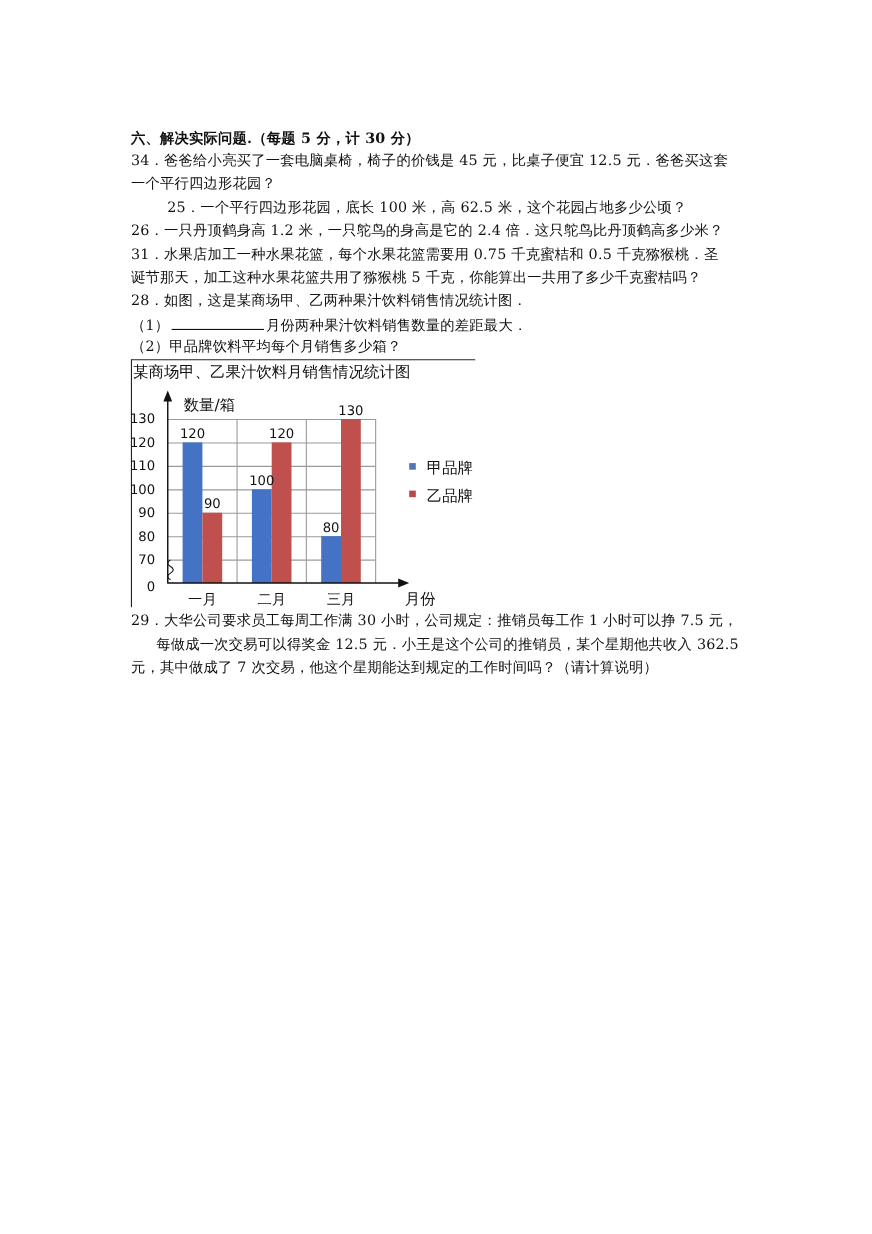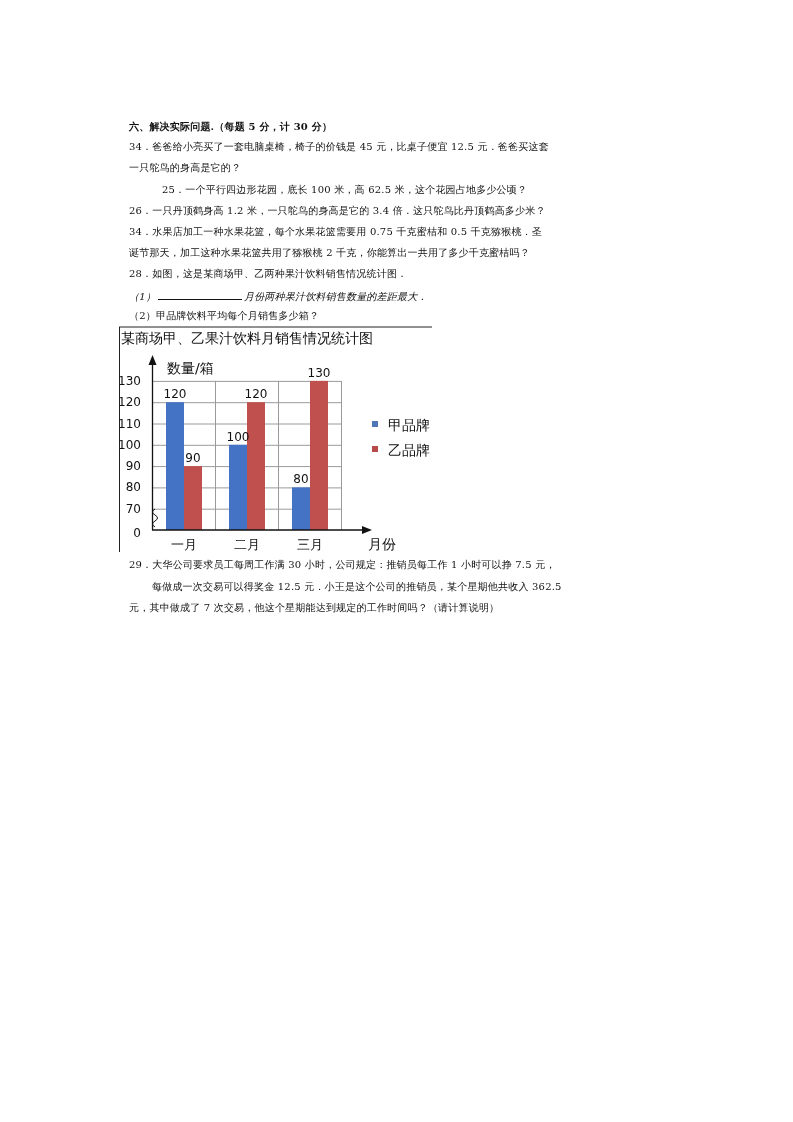--- a/index.html
+++ b/index.html
@@ -1,36 +1,36 @@
 <!DOCTYPE html>
 <html><head>
   <meta charset="utf-8">
   <style>
     html, body { margin: 0; padding: 0; background: #ffffff; }
     body { width: 793px; height: 1122px; position: relative; overflow: hidden;
            font-family: "DejaVu Serif", "Liberation Serif", serif; color: #111; }
-    .line { position: absolute; left: 129px; font-size: 10px; line-height: 20px; white-space: nowrap; letter-spacing: 0.2px; }
+    .line { position: absolute; left: 119px; font-size: 13px; line-height: 20px; white-space: nowrap; letter-spacing: 0.2px; }
     .bold { font-weight: bold; }
     .blank { display: inline-block; width: 84px; border-bottom: 1px solid #111; height: 14px; vertical-align: baseline; margin: 0 2px; }
     #chart { position: absolute; left: 0; top: 0; width: 793px; height: 1122px; pointer-events: none; }
     #chart text { font-family: "DejaVu Sans", "Liberation Sans", sans-serif; }
   </style>
 </head>
 <body>
 
 <div class="line bold" style="top:117px;">六、解决实际问题.（每题 5 分，计 30 分）</div>
 
 <div class="line" style="top:137px;">34．爸爸给小亮买了一套电脑桌椅，椅子的价钱是 45 元，比桌子便宜 12.5 元．爸爸买这套</div>
-<div class="line" style="top:158px;">一只鸵鸟的身高是它的？</div>
+<div class="line" style="top:158px;">一个平行四边形花园？</div>
 <div class="line" style="top:180px;margin-left:33px;">25．一个平行四边形花园，底长 100 米，高 62.5 米，这个花园占地多少公顷？</div>
-<div class="line" style="top:201px;">26．一只丹顶鹤身高 1.2 米，一只鸵鸟的身高是它的 3.4 倍．这只鸵鸟比丹顶鹤高多少米？</div>
-<div class="line" style="top:222px;">34．水果店加工一种水果花篮，每个水果花篮需要用 0.75 千克蜜桔和  0.5 千克猕猴桃．圣</div>
-<div class="line" style="top:243px;">诞节那天，加工这种水果花篮共用了猕猴桃 2 千克，你能算出一共用了多少千克蜜桔吗？</div>
+<div class="line" style="top:201px;">26．一只丹顶鹤身高 1.2 米，一只鸵鸟的身高是它的 2.4 倍．这只鸵鸟比丹顶鹤高多少米？</div>
+<div class="line" style="top:222px;">31．水果店加工一种水果花篮，每个水果花篮需要用 0.75 千克蜜桔和  0.5 千克猕猴桃．圣</div>
+<div class="line" style="top:243px;">诞节那天，加工这种水果花篮共用了猕猴桃 5 千克，你能算出一共用了多少千克蜜桔吗？</div>
 <div class="line" style="top:264px;">28．如图，这是某商场甲、乙两种果汁饮料销售情况统计图．</div>
-<div class="line" style="top:285px;font-style:italic;">
+<div class="line" style="top:285px;">
   <span>（1）</span><span class="blank"></span><span>月份两种果汁饮料销售数量的差距最大．</span>
 </div>
 <div class="line" style="top:306px;">（2）甲品牌饮料平均每个月销售多少箱？</div>
 
 <svg id="chart" xmlns="http://www.w3.org/2000/svg" width="793" height="1122">
 
   <line x1="119" y1="327" x2="432" y2="327" stroke="#222" stroke-width="1"></line>
   <line x1="119.5" y1="327" x2="119.5" y2="552" stroke="#222" stroke-width="1"></line>
   <text x="121" y="343" font-size="14" fill="#111">某商场甲、乙果汁饮料月销售情况统计图</text>
 

